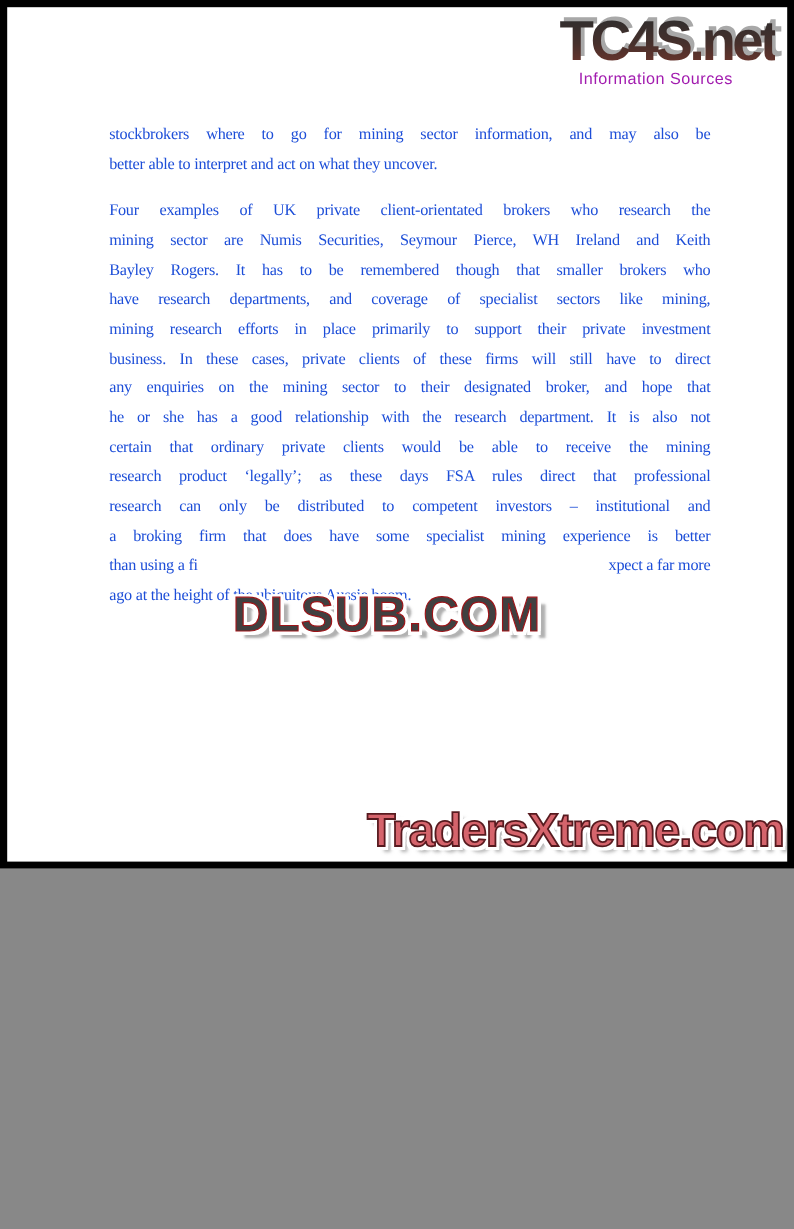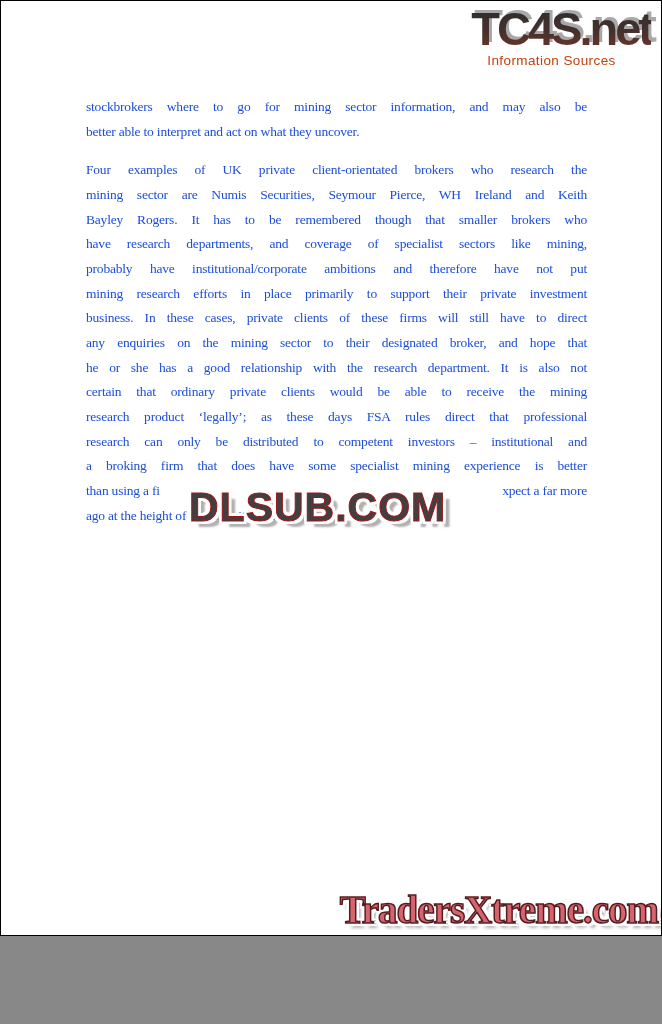--- a/index.html
+++ b/index.html
@@ -1,21 +1,21 @@
 <!DOCTYPE html>
 <html><head>
 <meta charset="utf-8">
 <style>
   html,body { margin:0; padding:0; background:#888; }
   .page {
     position: relative;
-    width: 662px; height: 936px;
+    width: 662px; height: 724px;
     margin: 0 auto;
     background: #ffffff;
-    border: 1px solid #000000;
+    border: 6px solid #000000;
     box-sizing: border-box;
     overflow: hidden;
     font-family: "Liberation Serif", serif;
   }
 
   
   .header-logo { position: absolute; top: 4px; right: 10px; text-align: left; }
   .tc4s {
     position: relative; display: inline-block;
     font-family: "Liberation Sans", sans-serif;
@@ -29,21 +29,21 @@
   .tc4s-front {
     position: relative; z-index: 1; white-space: nowrap;
     background: linear-gradient(180deg, #2e2e2e 12%, #46302c 55%, #6e352c 92%);
     -webkit-background-clip: text; background-clip: text;
     color: transparent;
   }
   .tc4s-tagline {
     margin-top: 1px; padding-left: 16px;
     font-family: "Liberation Sans", sans-serif;
     font-size: 13.5px; letter-spacing: 0.4px;
-    color: #c2410c;
+    color: #a21caf;
   }
 
   
   .text-block {
     position: absolute; left: 85px; top: 94px; width: 501px;
     font-size: 13.5px; line-height: 24.65px;
     letter-spacing: -0.2px;
     color: #1d4ed8;
   }
   .line { white-space: nowrap; text-align: justify; text-align-last: justify; }
@@ -68,21 +68,21 @@
   }
 
   
   .page-number {
     position: absolute; left: 563px; top: 954px;
     font-family: "Liberation Serif", serif;
     font-size: 12.5px; letter-spacing: 1px; color: #3b82f6;
   }
   .tx-logo {
     position: absolute; right: 3px; bottom: 2px;
-    font-family: Liberation Serif, serif;
+    font-family: Liberation Sans, sans-serif;
     font-weight: 700; font-size: 39px; line-height: 1.15;
     letter-spacing: -1px;
     color: #d5646c;
     -webkit-text-stroke: 1.5px #571a1f;
     text-shadow:
       -3px -3px 0 #ffffff, 3px -3px 0 #ffffff,
       -3px  3px 0 #ffffff, 3px  3px 0 #ffffff,
       -3px  0   0 #ffffff, 3px  0   0 #ffffff,
        0   -3px 0 #ffffff, 0    3px 0 #ffffff,
        5px  5px 3px rgba(150,150,150,0.7);
@@ -104,21 +104,20 @@
   <div class="text-block">
     <div class="para1">
       <div class="line">stockbrokers where to go for mining sector information, and may also be</div>
       <div class="line lastline">better able to interpret and act on what they uncover.</div>
     </div>
     <div class="para2">
       <div class="line">Four examples of UK private client-orientated brokers who research the</div>
       <div class="line">mining sector are Numis Securities, Seymour Pierce, WH Ireland and Keith</div>
       <div class="line">Bayley Rogers. It has to be remembered though that smaller brokers who</div>
       <div class="line">have research departments, and coverage of specialist sectors like mining,</div>
-      <div class="line">probably have institutional/corporate ambitions and therefore have not put</div>
       <div class="line">mining research efforts in place primarily to support their private investment</div>
       <div class="line">business. In these cases, private clients of these firms will still have to direct</div>
       <div class="line">any enquiries on the mining sector to their designated broker, and hope that</div>
       <div class="line">he or she has a good relationship with the research department. It is also not</div>
       <div class="line">certain that ordinary private clients would be able to receive the mining</div>
       <div class="line">research product ‘legally’; as these days FSA rules direct that professional</div>
       <div class="line">research can only be distributed to competent investors – institutional and</div>
       <div class="line">a broking firm that does have some specialist mining experience is better</div>
       <div class="line obscured">
         <span>than using a fi</span>

